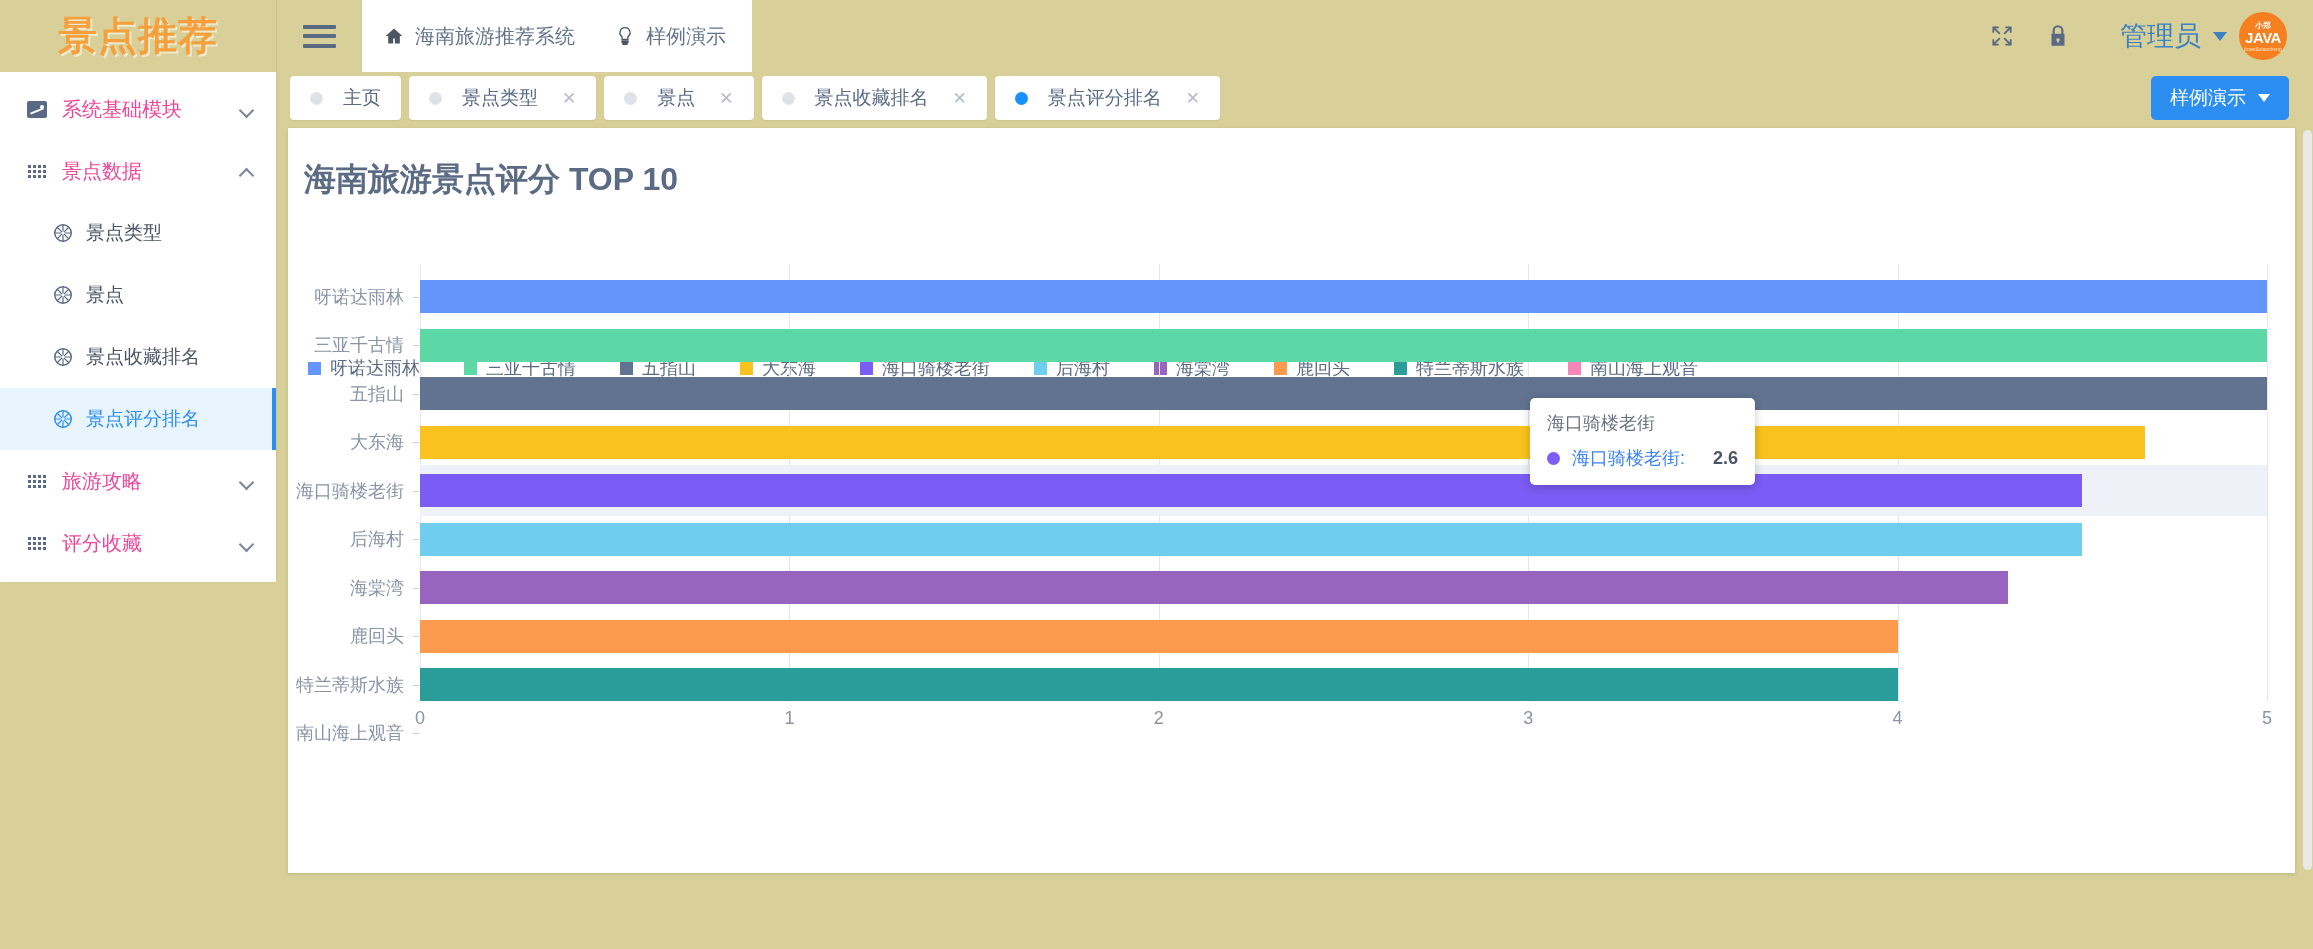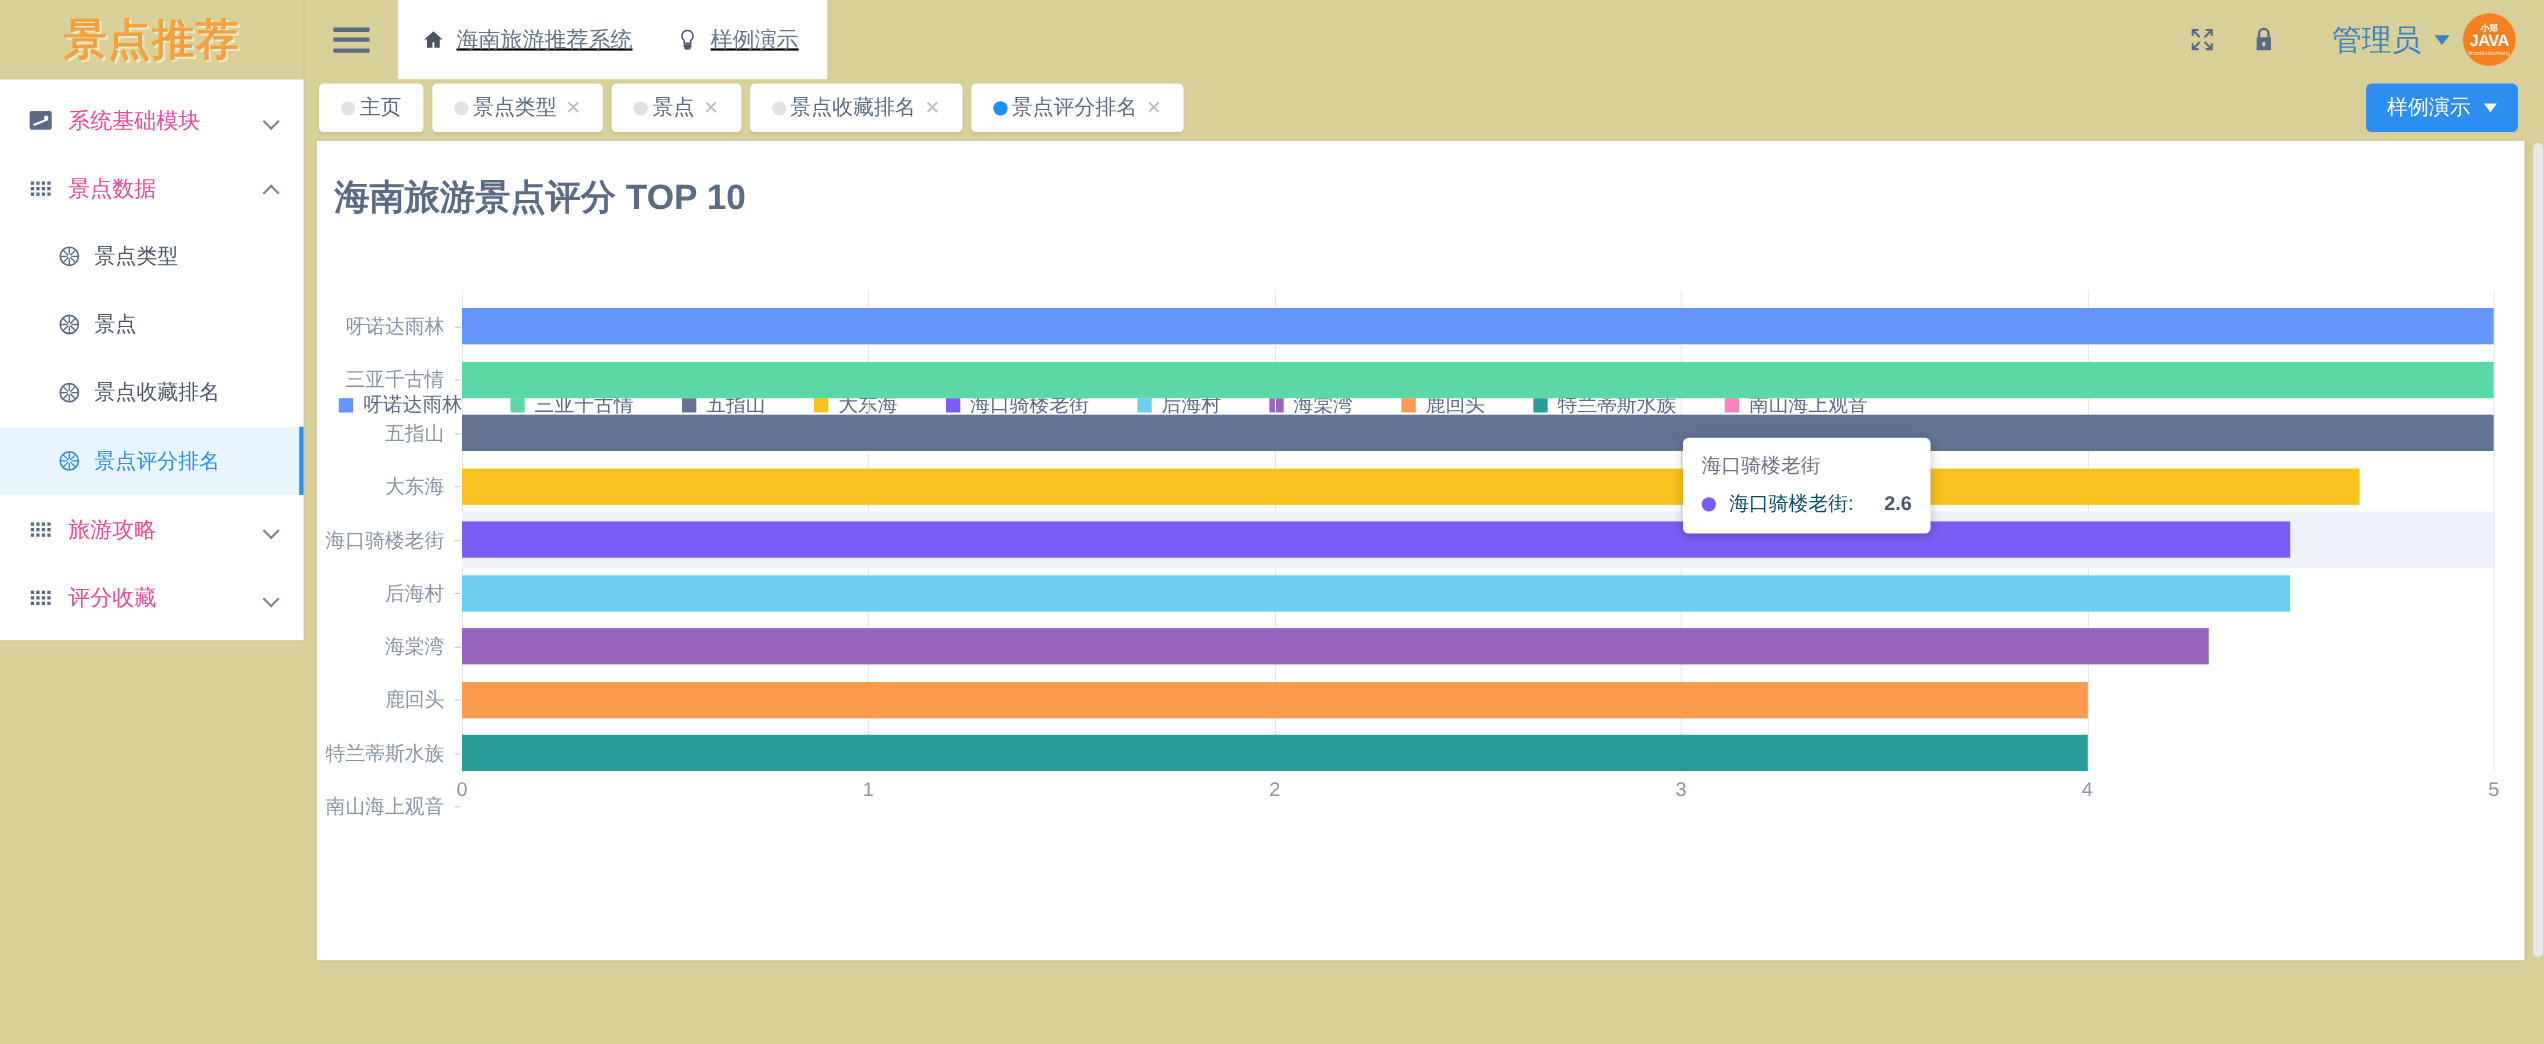--- a/index.html
+++ b/index.html
@@ -35,21 +35,21 @@
     cursor: pointer;
   }
   .hamburger { width: 33px; height: 23px; display: flex; flex-direction: column; justify-content: space-between; }
   .hamburger span { display: block; height: 4px; background: #5a6a85; border-radius: 1px; }
   .nav-white {
     background: #ffffff; height: 72px;
     display: flex; align-items: center;
     padding: 0 26px 0 22px;
     gap: 40px;
   }
-  .nav-item { display: flex; align-items: center; gap: 11px; cursor: pointer; text-decoration: underline; }
+  .nav-item { display: flex; align-items: center; gap: 11px; cursor: pointer; }
   .nav-item-label { font-size: 20px; color: #64748b; }
   .nav-ico { width: 20px; height: 20px; fill: #4b5563; display: block; }
   .header-spacer { flex: 1; }
   .header-right {
     display: flex; align-items: center; gap: 0px; padding-right: 26px;
   }
   .hdr-icon-btn {
     width: 56px; height: 72px; display: flex; align-items: center; justify-content: center;
     cursor: pointer;
   }
@@ -120,21 +120,21 @@
     position: absolute; top: 72px; left: 276px;
     width: 2037px; height: 52px;
     background: #d8d098;
     display: flex; align-items: center;
     padding-left: 14px; padding-right: 24px;
     z-index: 20;
   }
   .tabs { display: flex; align-items: center; gap: 8px; flex: 1; }
   .tab {
     height: 44px; background: #fff; border-radius: 4px;
-    display: flex; align-items: center; gap: 4px;
+    display: flex; align-items: center; gap: 20px;
     padding: 0 20px; cursor: pointer;
     box-shadow: 0 1px 2px rgba(0,0,0,0.07);
   }
   .tab-dot { width: 13px; height: 13px; border-radius: 50%; background: #dfe3e8; flex: none; }
   .tab.active .tab-dot { background: #1890ff; }
   .tab-label { font-size: 19px; color: #5a6a85; white-space: nowrap; }
   .tab-close { font-size: 17px; color: #b6bdc8; margin-left: 4px; cursor: pointer; line-height: 1; }
   .close-menu-btn {
     height: 44px; background: #2c8ef0; border-radius: 5px; color: #fff;
     display: flex; align-items: center; gap: 12px; padding: 0 19px;
@@ -182,21 +182,21 @@
   
   .tooltip {
     position: absolute; background: #fff; border-radius: 5px;
     box-shadow: 0 2px 10px rgba(0,0,0,0.22);
     padding: 13px 17px 15px 17px; z-index: 60;
     min-width: 198px;
   }
   .tt-title { font-size: 18px; color: #6b7280; margin-bottom: 11px; }
   .tt-row { display: flex; align-items: center; }
   .tt-dot { width: 13px; height: 13px; border-radius: 50%; margin-right: 12px; flex: none; }
-  .tt-name { font-size: 18px; color: #0c4a6e; }
+  .tt-name { font-size: 18px; color: #3b82f6; }
   .tt-val { font-size: 18px; color: #4b5563; font-weight: bold; margin-left: auto; padding-left: 28px; }
 
   .scrollbar-v {
     position: absolute; right: 1px; top: 130px; width: 9px; height: 740px;
     background: #e9e9e9; border-radius: 5px;
   }
 </style>
 </head>
 <body>
 

